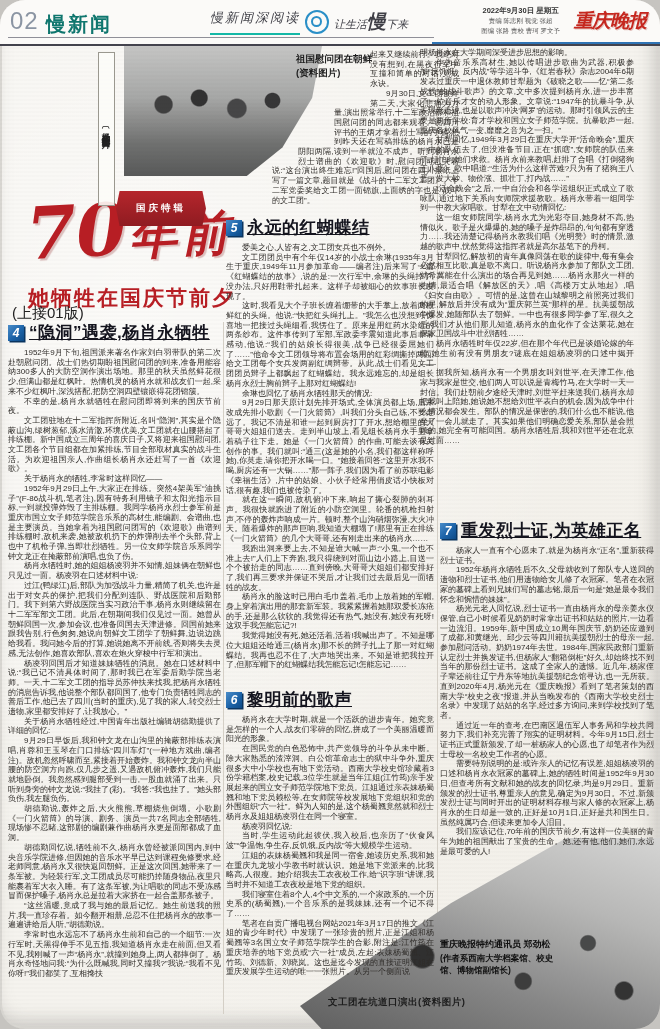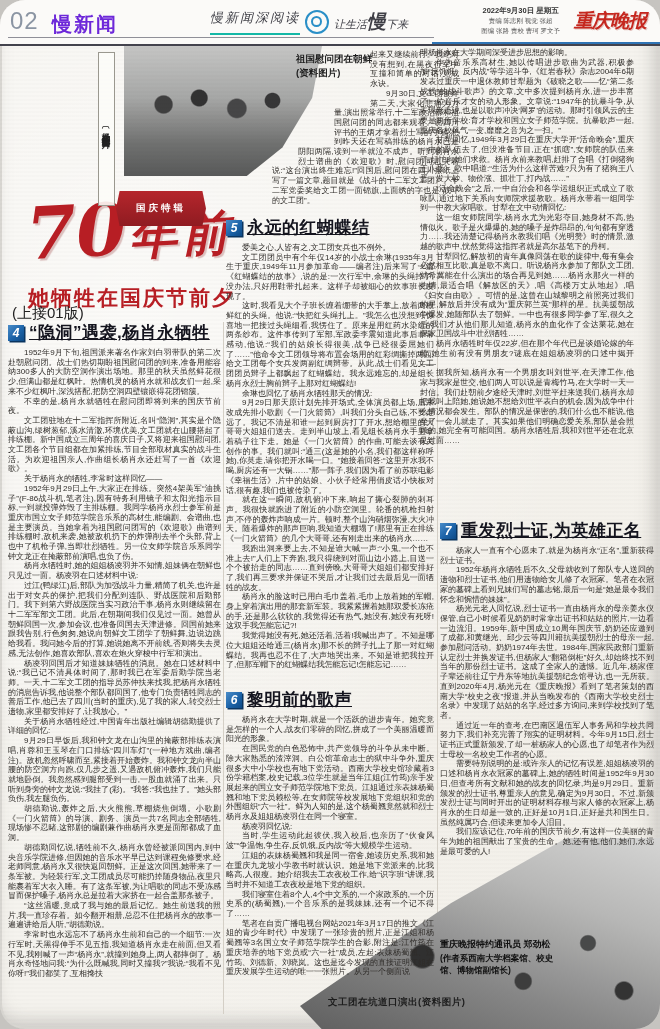--- a/index.html
+++ b/index.html
@@ -9,21 +9,21 @@
       radial-gradient(ellipse at 80% 70%, rgba(240,236,228,.5), transparent 55%),
       #f5f3ee;
     font-family:"Liberation Sans","DejaVu Sans",sans-serif;color:#2e2b28;
     box-shadow:inset 0 0 0 2px #d8d6d1, inset -6px -8px 18px rgba(120,118,114,.35);border-radius:25px;}
   .page::after{content:"";position:absolute;inset:0;pointer-events:none;
     background:repeating-linear-gradient(0deg,rgba(0,0,0,.012) 0 2px,transparent 2px 4px);}
   
   .hdr{position:absolute;left:0;top:0;width:660px;height:44px;background:#fbfaf8;border-bottom:2px solid #43434d;z-index:5;}
   .hdr-rule{position:absolute;left:8px;top:37px;width:426px;border-top:1.5px solid #8f8f98;}
   .pagenum{position:absolute;left:10px;top:7px;font-size:24px;color:#8b95a3;font-weight:400;letter-spacing:1px;}
-  .secname{position:absolute;left:52px;top:11px;font-size:20px;font-weight:bold;color:#6d28d9;letter-spacing:2px;}
+  .secname{position:absolute;left:46px;top:11px;font-size:20px;font-weight:bold;color:#0f766e;letter-spacing:2px;}
   .slogan{position:absolute;left:210px;top:9px;display:flex;align-items:center;gap:5px;
     font-family:"DejaVu Serif",serif;font-style:italic;color:#3f3f46;}
   .slogan .s1{font-size:13px;letter-spacing:2px;border-bottom:2px solid #14b8a6;padding-bottom:6px;}
   .logo{width:20px;height:20px;border:2.5px solid #2a8fc7;border-radius:50%;position:relative;flex:0 0 auto;}
   .logo::before{content:"";position:absolute;left:4px;top:4px;width:7px;height:7px;border:2px solid #2a8fc7;border-radius:50%;}
   .slogan .s2{font-size:11px;}
   .slogan .s2 .big{font-size:19px;font-weight:bold;}
   .hdr-right{position:absolute;right:100px;top:5px;text-align:center;line-height:1.5;}
   .hdr-date{font-size:7.5px;font-weight:bold;color:#333;}
   .hdr-credit{font-size:6.5px;color:#555;}

